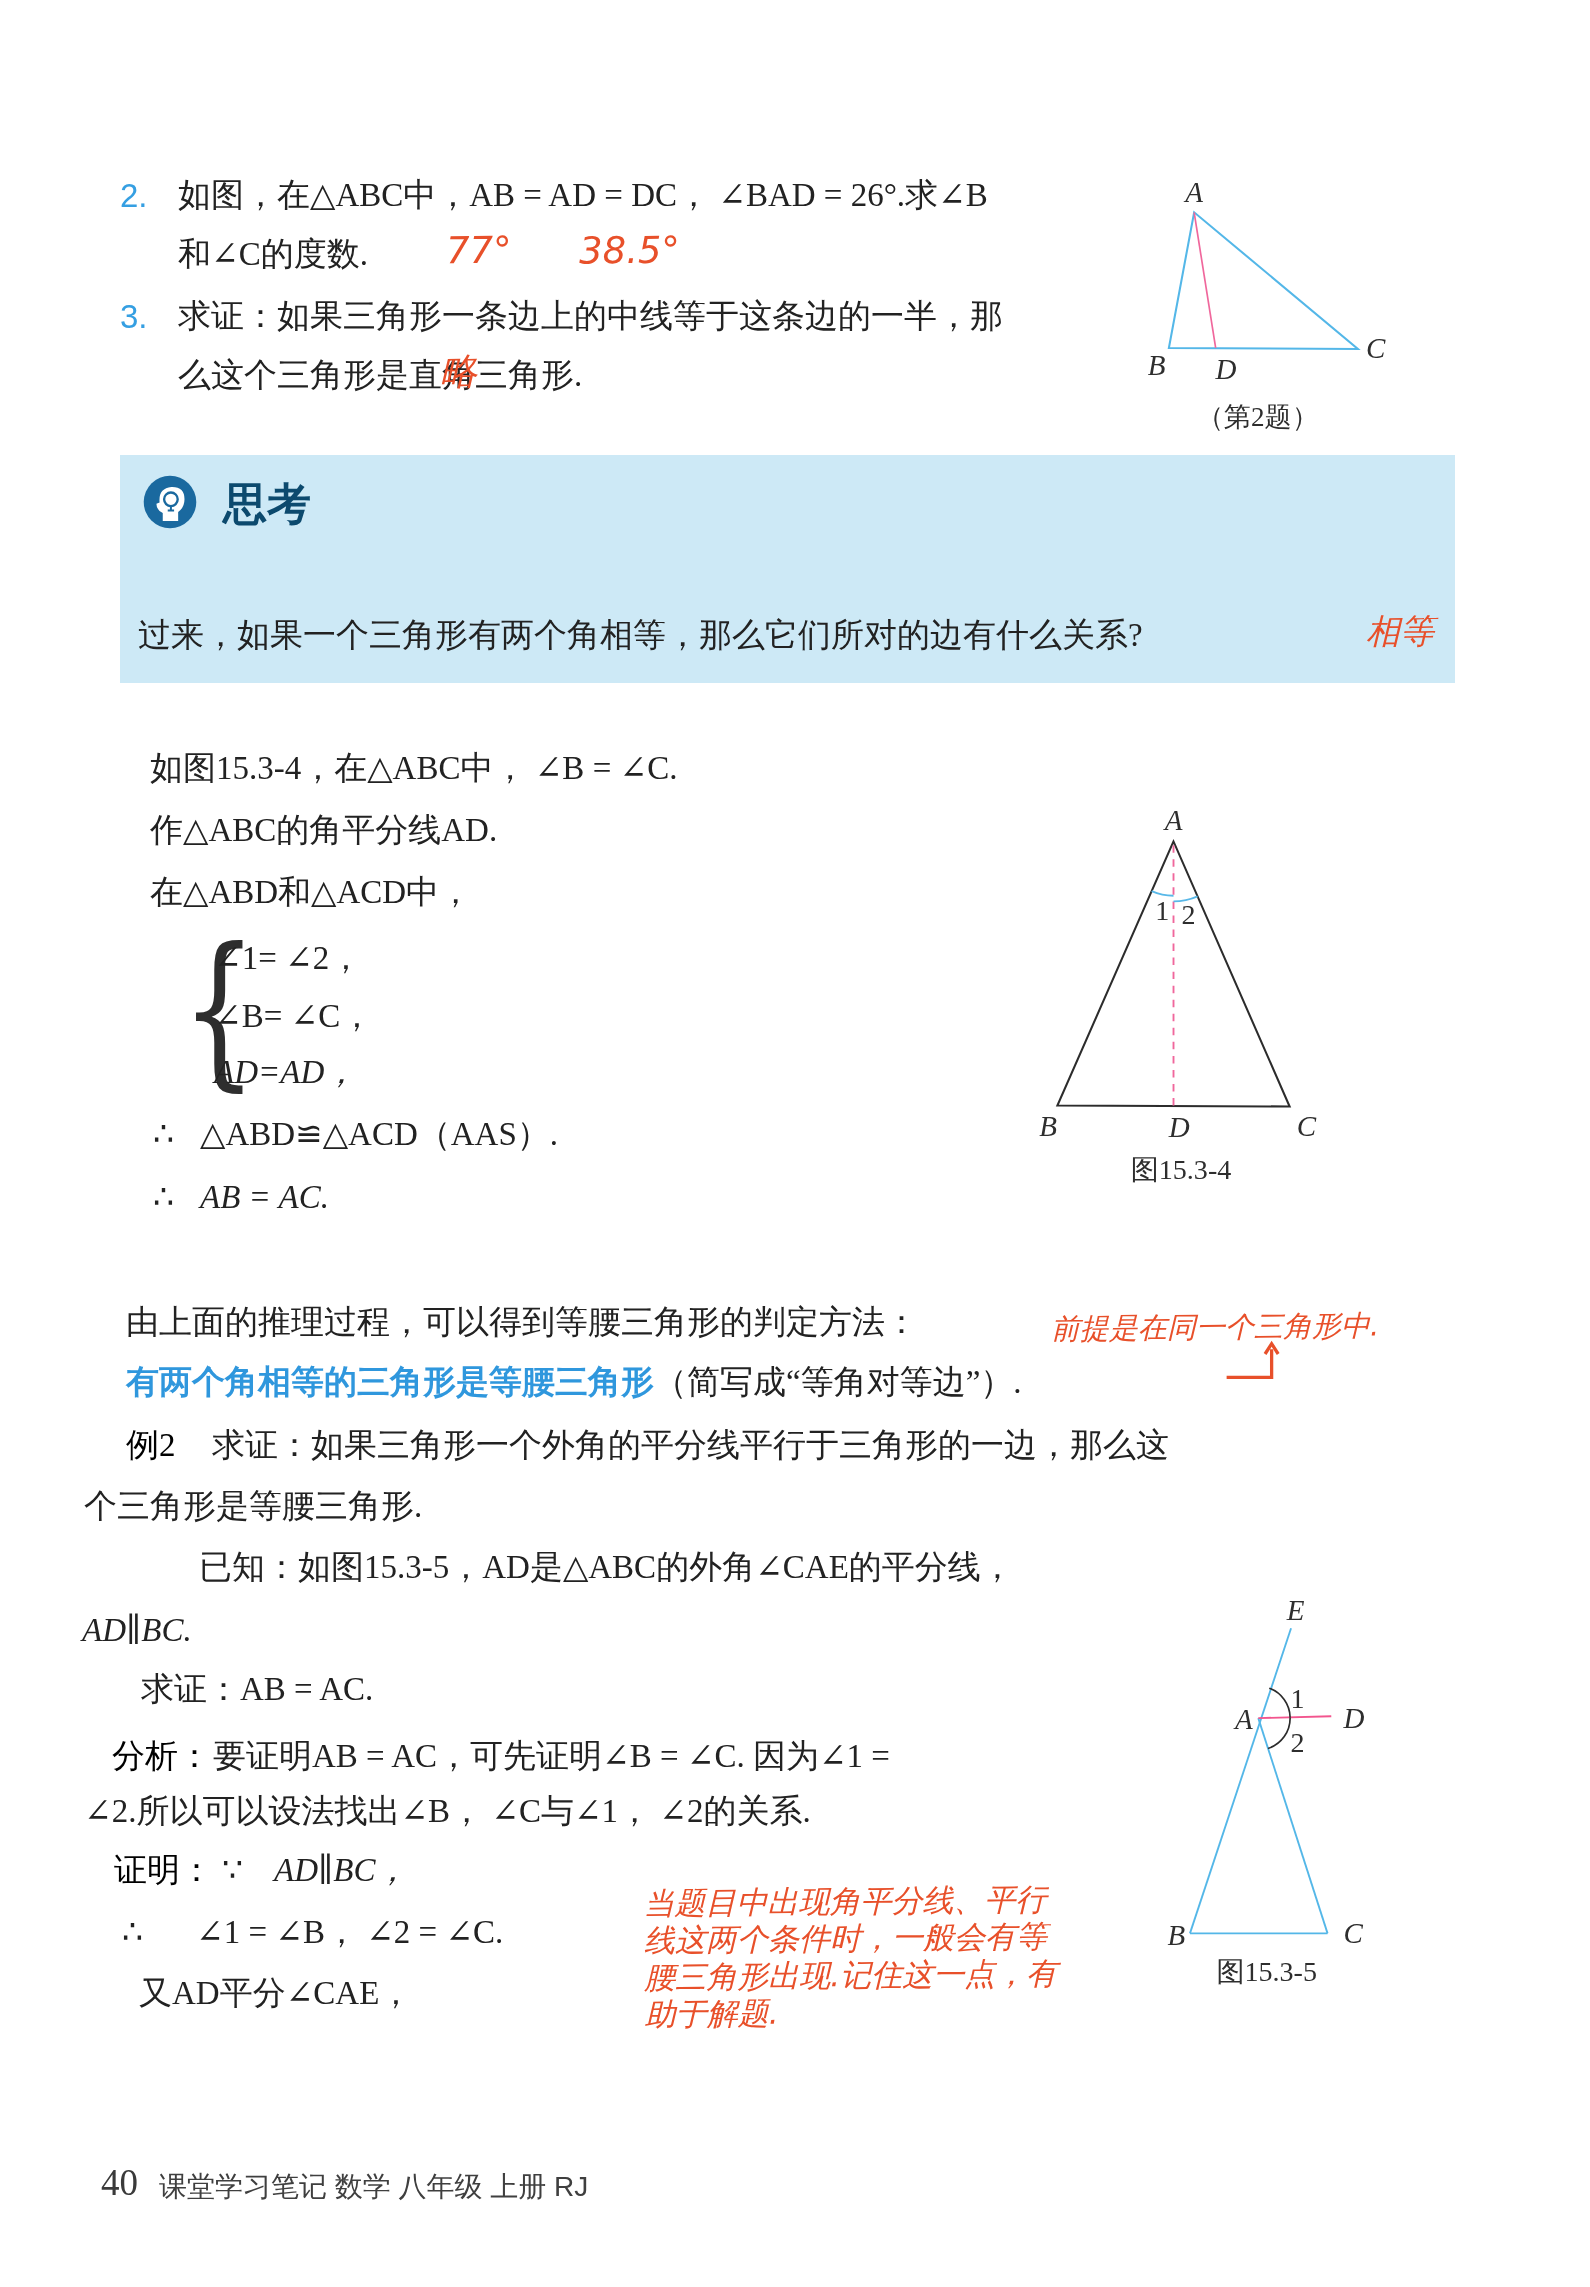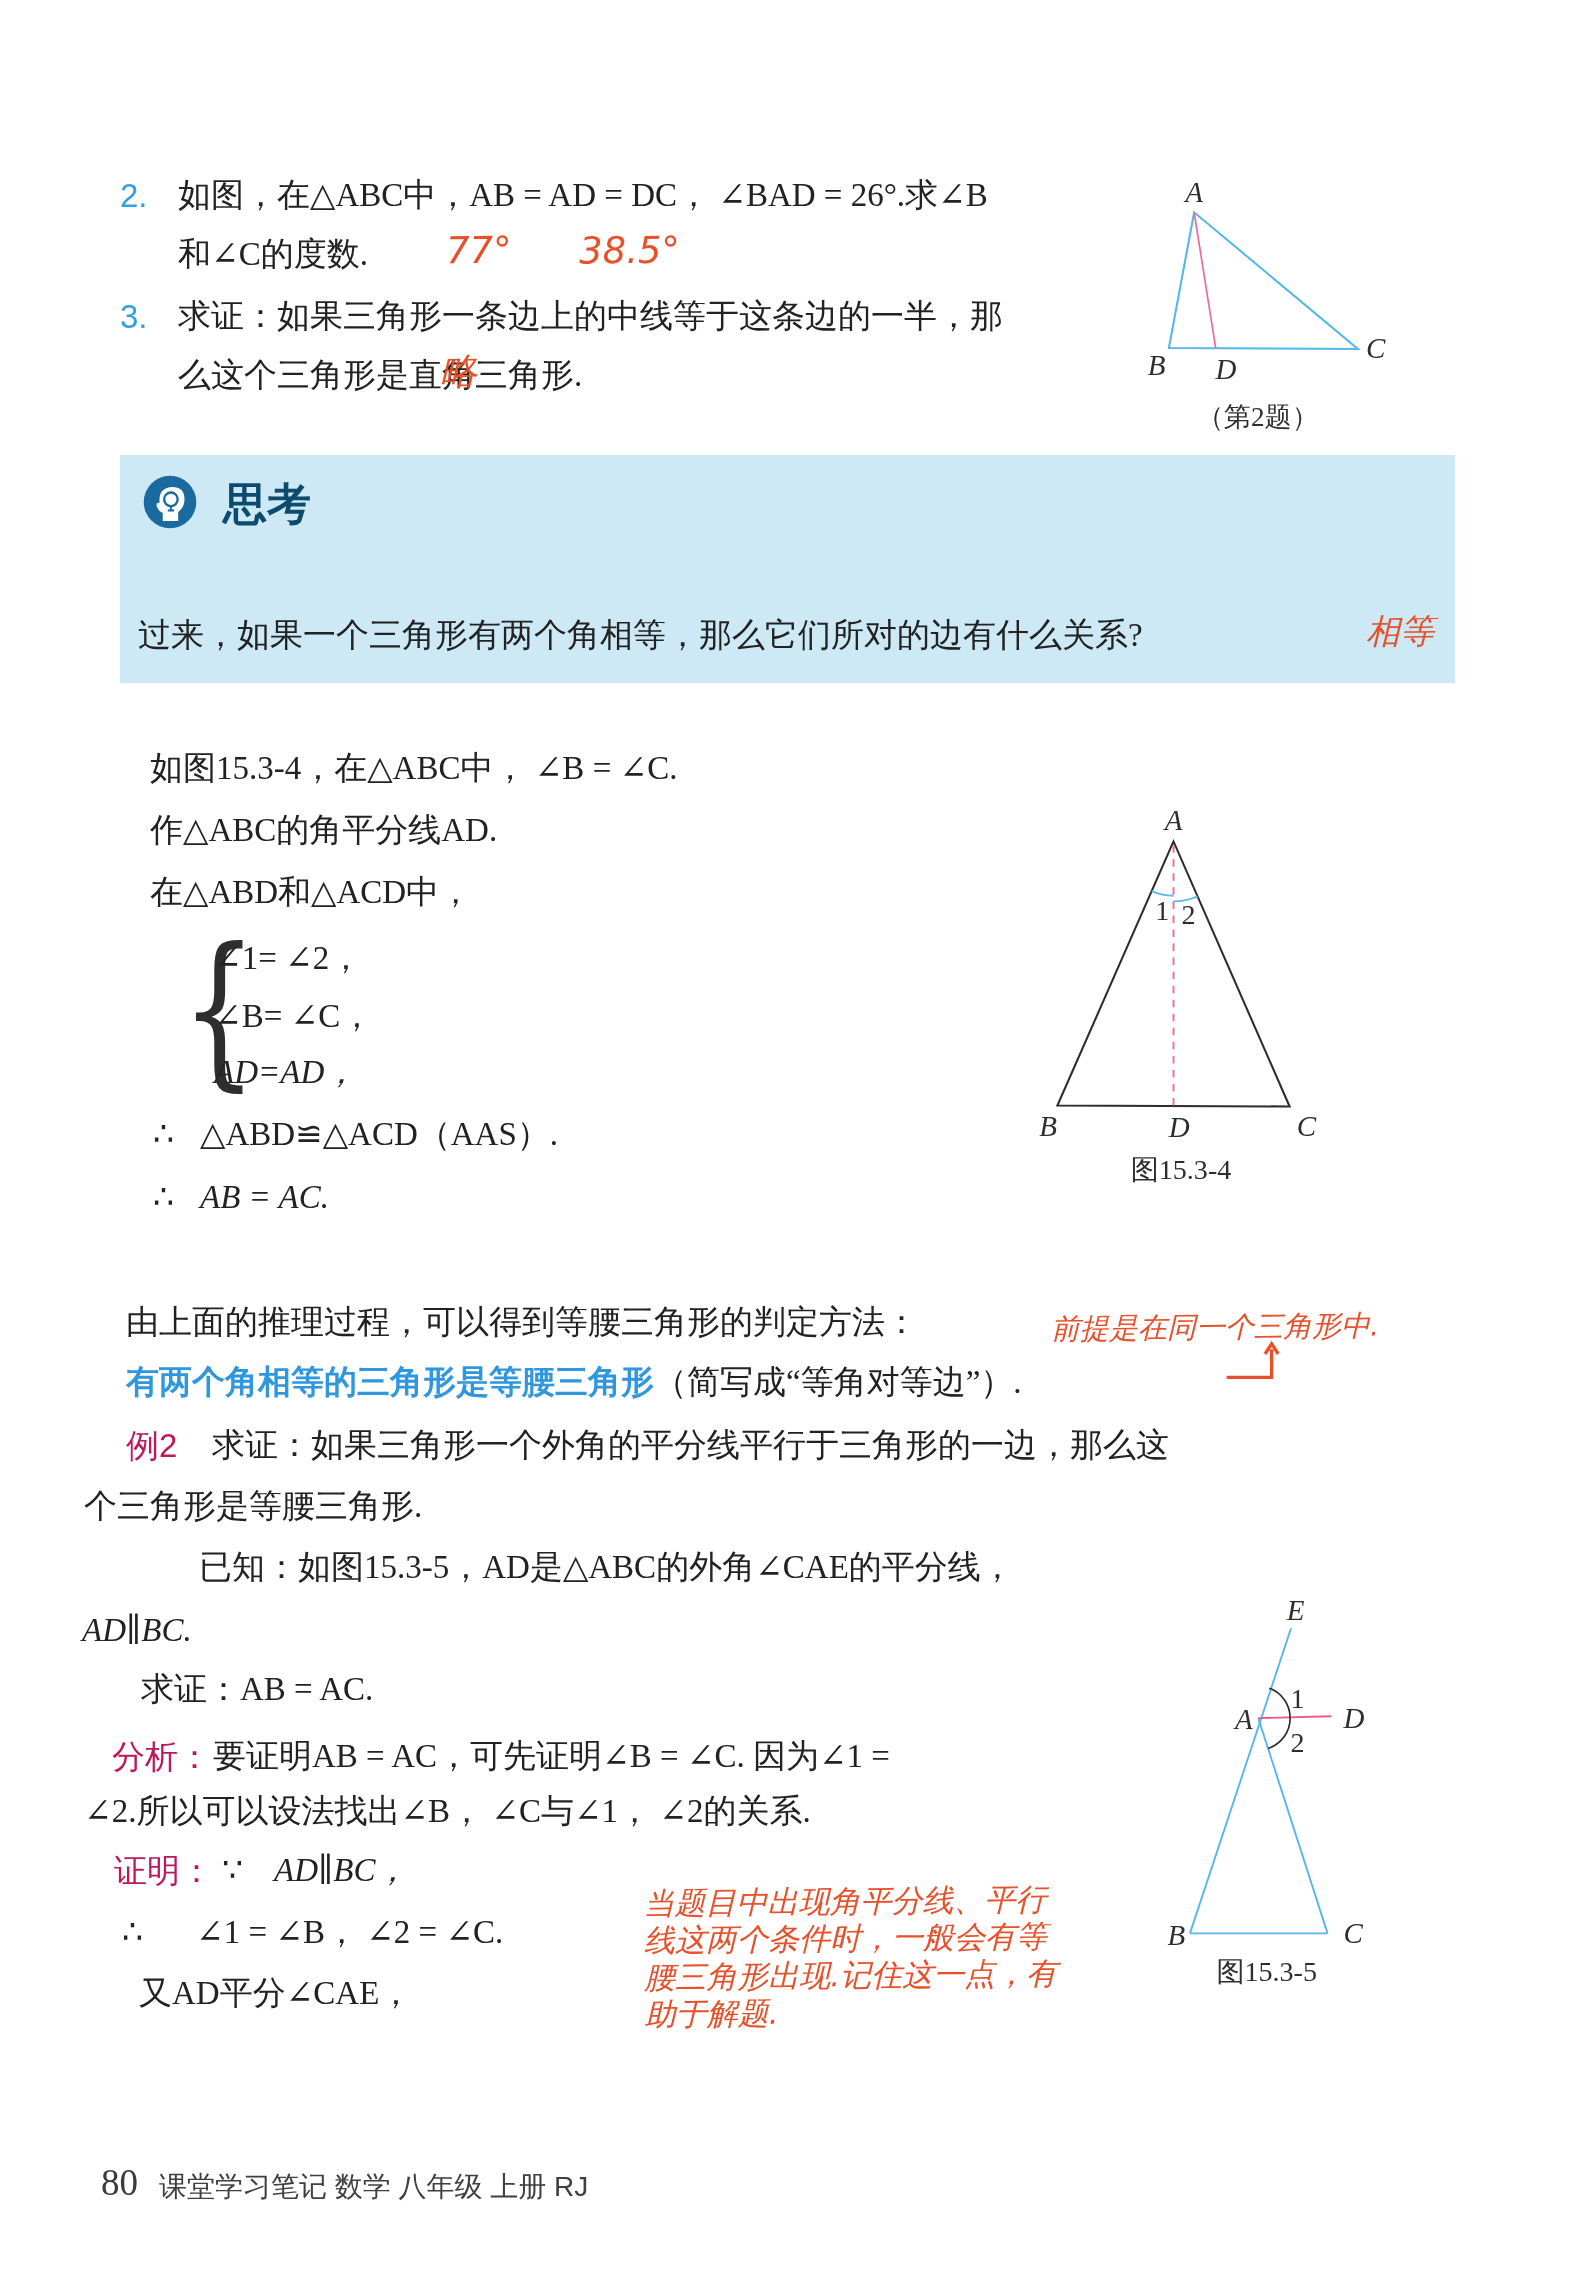--- a/index.html
+++ b/index.html
@@ -1,20 +1,20 @@
 <!DOCTYPE html>
 <html style="font-size:15px"><head>
 <meta charset="utf-8">
 <style>
   html,body{margin:0;padding:0;background:#d8d8d8;}
   .page{position:relative;width:1591px;height:2288px;background:#ffffff;overflow:hidden;
         font-family:"Liberation Serif","DejaVu Serif",serif;color:#222;}
   .t{position:absolute;white-space:nowrap;font-size:33px;line-height:43px;}
   .num{font-family:"Liberation Sans","DejaVu Sans",sans-serif;color:#359fe2;}
-  .bluelab{font-family:Liberation Sans, sans-serif;color:#be185d;}
+  .bluelab{font-family:Liberation Serif, serif;color:#000000;}
   .statement{font-family:"Liberation Sans","DejaVu Sans",sans-serif;color:#2f97dd;font-weight:bold;}
   .it{font-style:italic;}
   .hw{position:absolute;white-space:nowrap;color:#e8502a;font-family:"DejaVu Sans",sans-serif;
       font-style:italic;transform:rotate(-0.6deg);}
   .think-box{position:absolute;left:120px;top:455px;width:1335px;height:228px;background:#cde9f6;}
   .tb-title{position:absolute;left:223px;top:476px;font-size:44px;font-weight:bold;color:#0c4a6e;
             font-family:"Liberation Sans","DejaVu Sans",sans-serif;line-height:56px;}
   .brace{position:absolute;left:181px;top:926px;font-size:167px;line-height:167px;color:#2e2e2e;
          transform:scaleX(.72);transform-origin:left top;font-family:"DejaVu Serif",serif;}
   .fig{position:absolute;}
@@ -132,17 +132,17 @@
     <text x="145" y="40" font-size="31" font-style="italic" text-anchor="middle" fill="#2e2e2e">E</text>
     <text x="99" y="157" font-size="31" font-style="italic" text-anchor="end" fill="#2e2e2e">A</text>
     <text x="147" y="134" font-size="30" text-anchor="middle" fill="#2e2e2e">1</text>
     <text x="147" y="181" font-size="30" text-anchor="middle" fill="#2e2e2e">2</text>
     <text x="196" y="156" font-size="31" font-style="italic" text-anchor="start" fill="#2e2e2e">D</text>
     <text x="8" y="387" font-size="31" font-style="italic" text-anchor="start" fill="#2e2e2e">B</text>
     <text x="196" y="385" font-size="31" font-style="italic" text-anchor="start" fill="#2e2e2e">C</text>
     <text x="114" y="426" font-size="30" text-anchor="middle" fill="#2e2e2e">图15.3-5</text>
   </svg>
 
-  <span class="footer-num">80</span>
+  <span class="footer-num">40</span>
   <span class="footer-text">课堂学习笔记 数学 八年级 上册 RJ</span>
 
 </div>
 
 
 </body></html>

